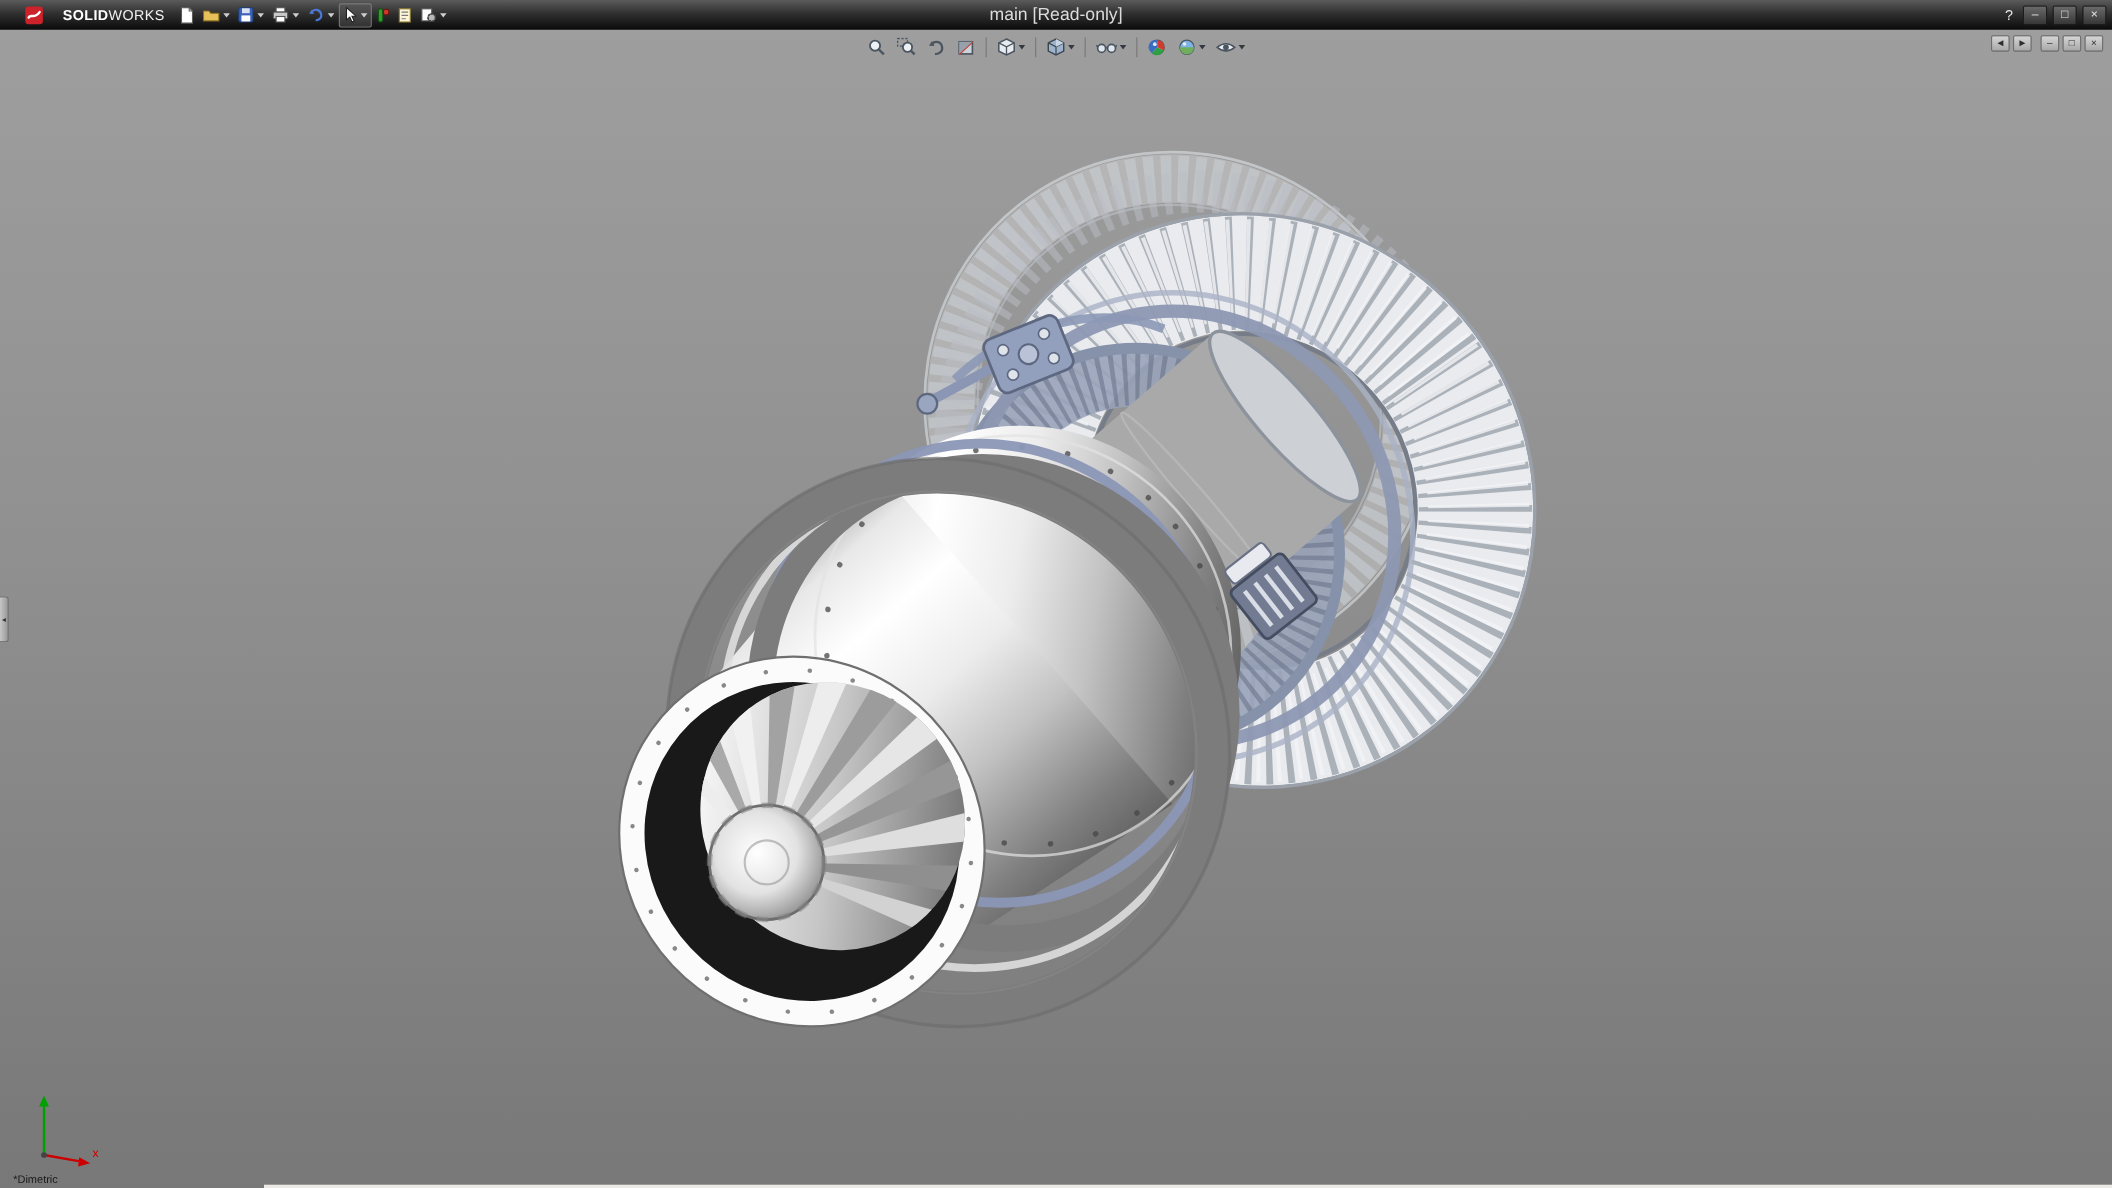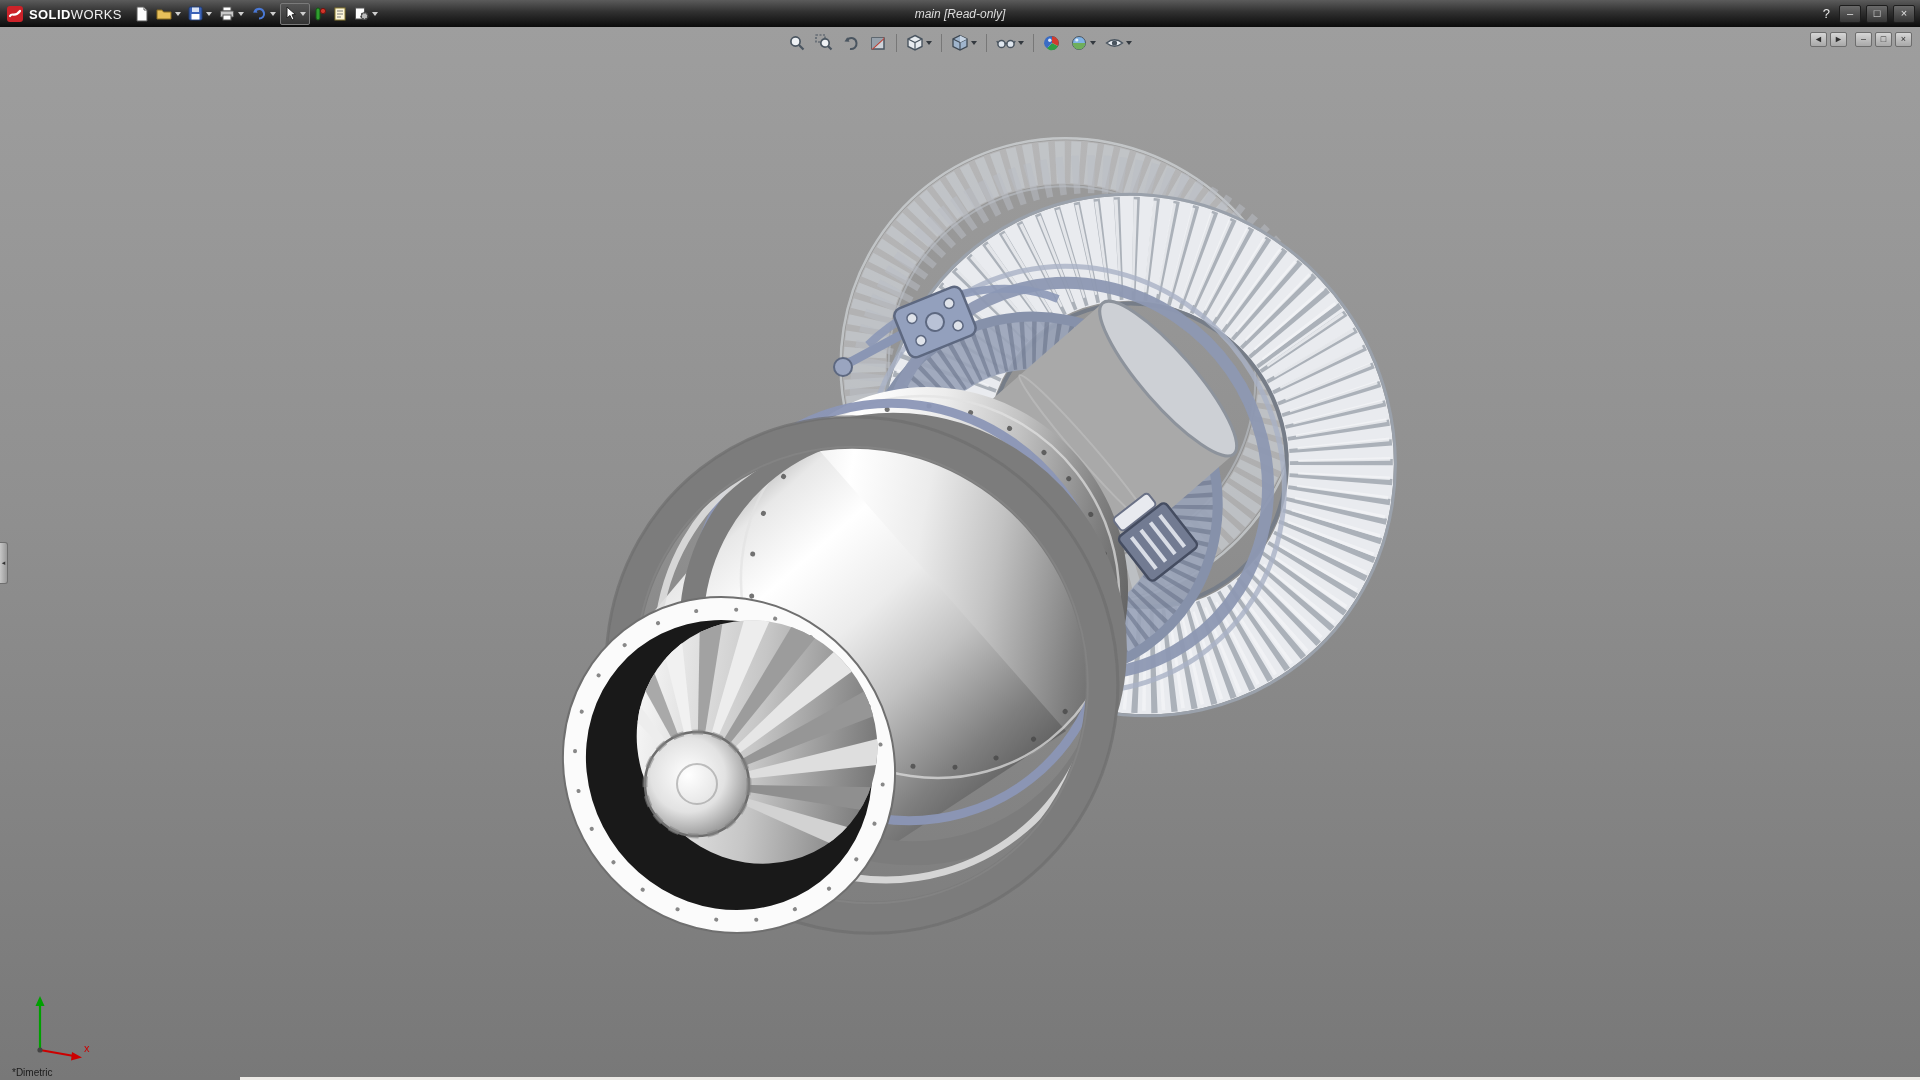--- a/index.html
+++ b/index.html
@@ -2,28 +2,28 @@
 <html><head>
 <meta charset="utf-8">
 <style>
   * { margin:0; padding:0; box-sizing:border-box; }
   html,body { width:1920px; height:1080px; overflow:hidden; font-family:"Liberation Sans",sans-serif; background:#7d7d7d; }
 
   
   .titlebar { position:absolute; top:0; left:0; right:0; height:27px; z-index:20;
     background:linear-gradient(180deg,#5b5b5b 0%,#303030 45%,#0b0b0b 100%);
     display:flex; align-items:center; color:#e6e6e6; }
-  .logo-wrap { display:flex; gap:5px; padding:0 10px 0 6px; }
+  .logo-wrap { display:flex; gap:17px; padding:0 10px 0 22px; }
   .logo-bold { font-weight:bold; font-size:13px; letter-spacing:.4px; color:#ffffff; }
   .logo-light { font-weight:normal; font-size:13px; letter-spacing:.4px; color:#f0f0f0; }
   .qtb { display:flex; align-items:center; gap:1px; }
   .qtb-btn { display:flex; align-items:center; height:22px; padding:0 3px; border-radius:2px; cursor:default; }
   .qtb-btn.pressed { border:1px solid #7a7a7a; background:linear-gradient(#555,#333); }
   .dd { width:0; height:0; border-left:3px solid transparent; border-right:3px solid transparent; border-top:4px solid #cfcfcf; margin-left:3px; }
-  .tb-center { position:absolute; left:50%; transform:translateX(-50%); font-size:12px; color:#dcdcdc; white-space:nowrap;font-style:italic; }
+  .tb-center { position:absolute; left:50%; transform:translateX(-50%); font-size:16px; color:#dcdcdc; white-space:nowrap; }
   .tb-right { margin-left:auto; display:flex; align-items:center; gap:5px; padding-right:5px; }
   .help-glyph { font-size:13px; color:#e8e8e8; padding:0 4px; }
   .win-btn { width:22px; height:18px; display:flex; align-items:center; justify-content:center;
     font-size:11px; line-height:1; color:#e2e2e2; background:linear-gradient(#6a6a6a,#363636);
     border:1px solid #1d1d1d; border-radius:2px; }
 
   
   .viewport { position:absolute; top:27px; left:0; right:0; bottom:0;
     background:linear-gradient(180deg,#9e9e9e 0%,#909090 45%,#787878 100%); }
   .model-svg { position:absolute; inset:0; width:100%; height:100%; }

